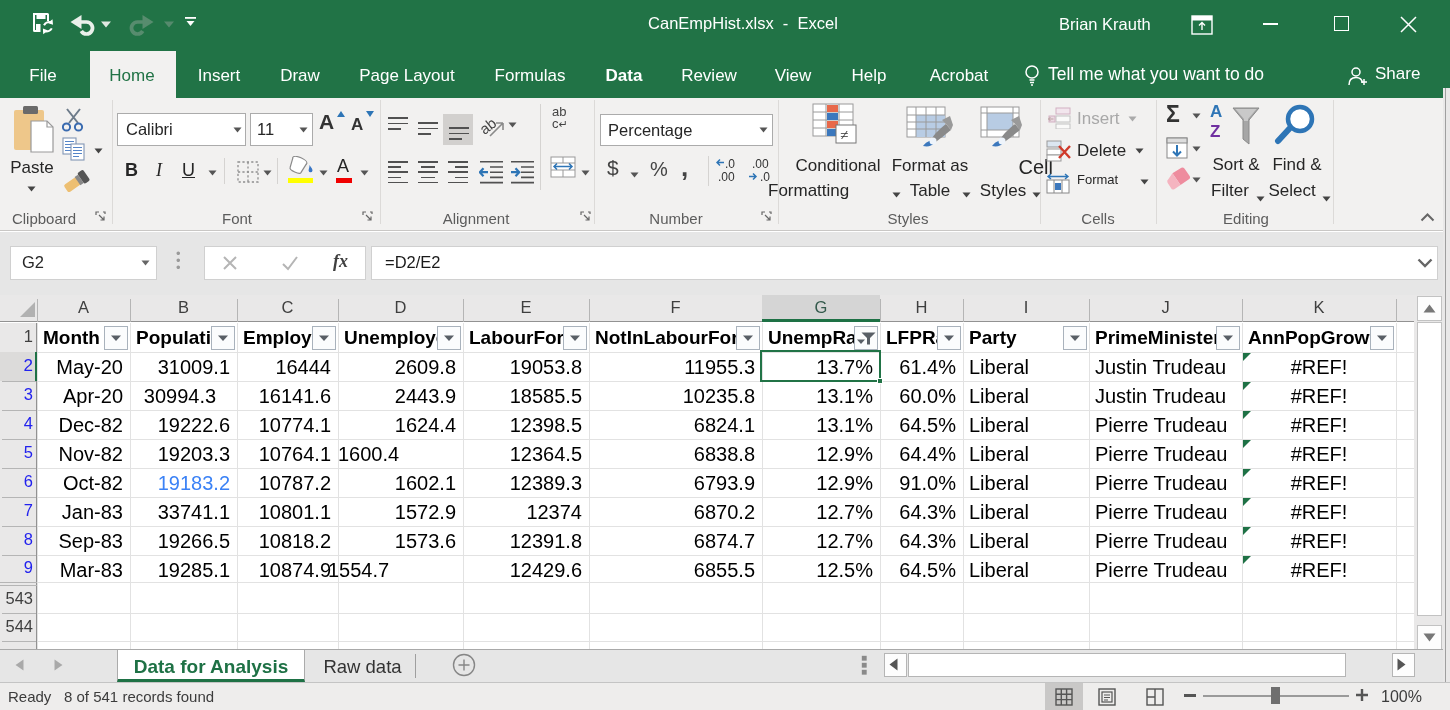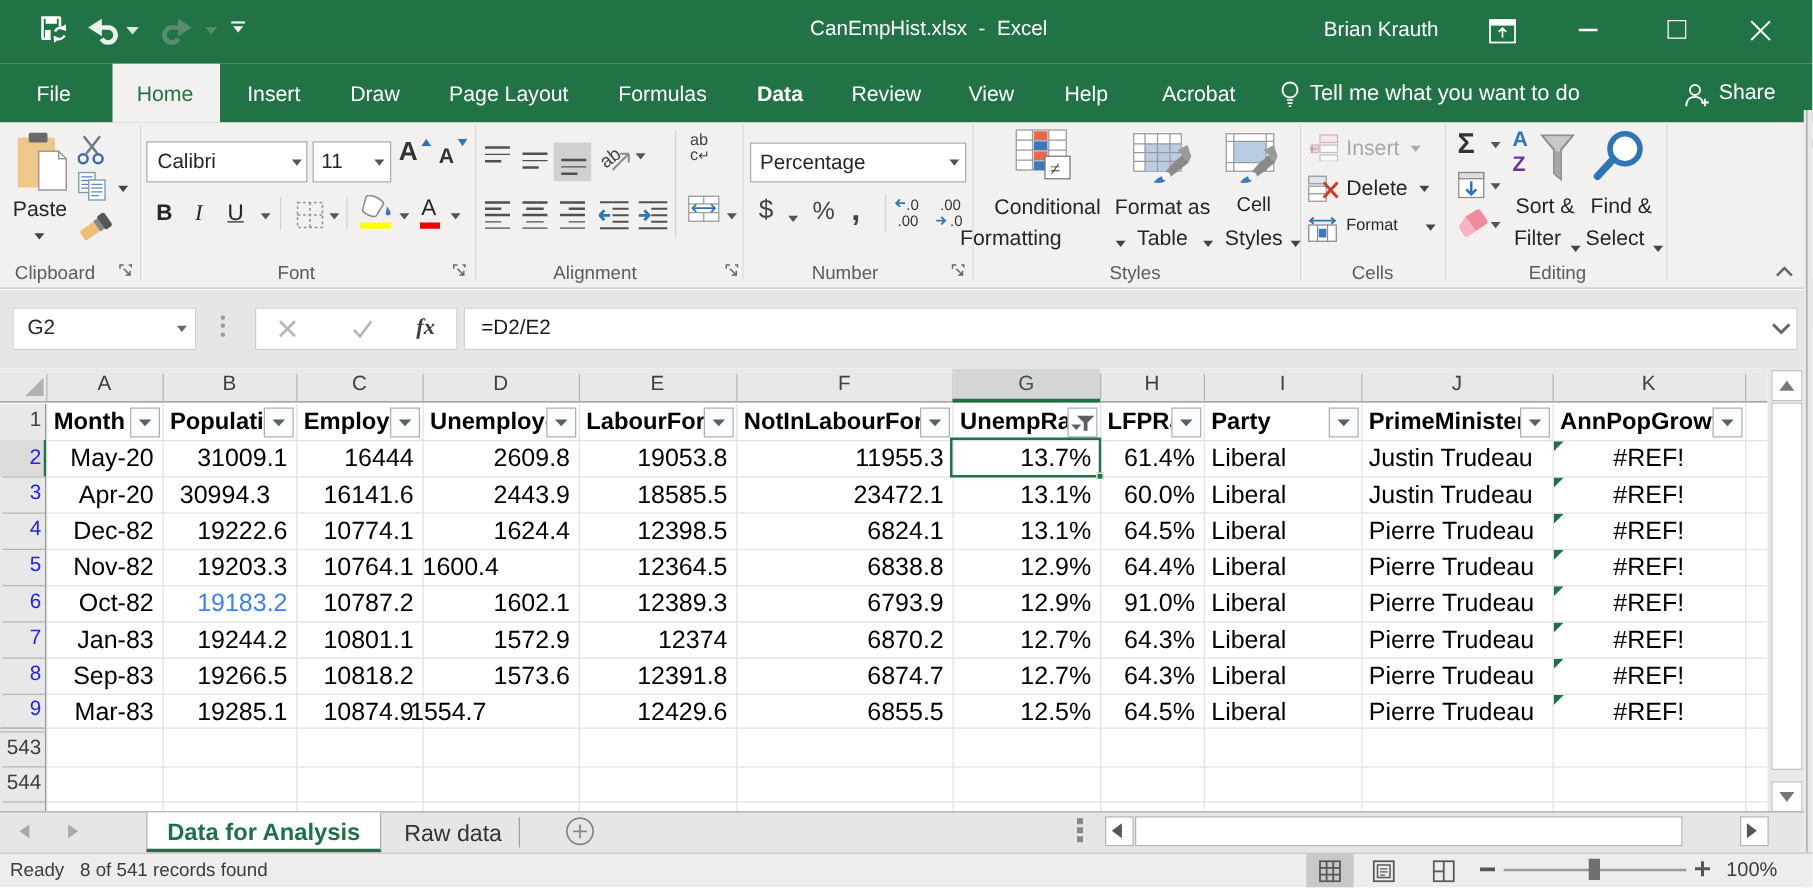--- a/index.html
+++ b/index.html
@@ -290,21 +290,21 @@
 <rect x="1" y="1" width="38" height="30" fill="#fff" stroke="#9a9a9a" stroke-width="1"></rect>
 <rect x="7" y="7" width="26" height="17" fill="#b8cce4"></rect>
 <path d="M 1 7 L 39 7 M 1 24 L 39 24 M 7 1 L 7 31 M 33 1 L 33 31" stroke="#9a9a9a" stroke-width="1"></path>
 <g>
       <path d="M 20 34 C 23 28 30 22 35 18 L 40 24 C 35 28 28 34 23 37 Z" fill="#8a8a8a"></path>
 <path d="M 35 18 L 31 14 L 39 10 L 42 19 L 40 24 Z" fill="#9a9a9a"></path>
 <path d="M 20 34 C 17 36 15 36 12 40 C 17 41 21 40 23 37 Z" fill="#3c78bd"></path>
 <circle cx="22" cy="35" r="3.5" fill="#eef4fb"></circle>
     </g>
 </svg>
-<div class="tx" style="left:953px;top:156px;width:100px;text-align:center;color:#262626;font-size:16px">Cell</div>
+<div class="tx" style="left:953px;top:156px;width:100px;text-align:right;color:#262626;font-size:20px">Cell</div>
 <div class="tx" style="left:953px;top:181px;width:100px;text-align:center;color:#262626;font-size:17px">Styles</div>
 <svg class="a" style="left:1032px;top:192px" width="9" height="6" viewBox="0 0 9 6">
     <path d="M 0.5 0.5 L 8.5 0.5 L 4.5 5.5 Z" fill="#444"></path>
   </svg>
 <div class="tx" style="left:828px;top:210px;width:160px;text-align:center;color:#5c5c5c;font-size:15px">Styles</div>
 <svg class="a" style="left:1048px;top:107px" width="24" height="22" viewBox="0 0 24 22">
 <g opacity="0.75">
 <rect x="8" y="1" width="14" height="6" fill="#f3e3ec" stroke="#c79cb4" stroke-width="1"></rect>
 <rect x="8" y="9" width="14" height="6" fill="#fdfdfd" stroke="#b3b3b3" stroke-width="1"></rect>
 <rect x="8" y="17" width="14" height="5" fill="#fdfdfd" stroke="#b3b3b3" stroke-width="1"></rect>
@@ -550,21 +550,21 @@
 <div class="tx" style="left:1095px;top:356px;color:#000;font-size:20px">Justin Trudeau</div>
 <div class="tx" style="left:1242px;top:356px;width:154px;text-align:center;color:#000;font-size:20px">#REF!</div>
 <svg class="a" style="left:1243px;top:353px" width="8" height="8" viewBox="0 0 8 8">
     <path d="M 0 0 L 8 0 L 0 8 Z" fill="#1e7145"></path>
   </svg>
 <div class="tx" style="left:37px;top:385px;width:86px;text-align:right;color:#000;font-size:20px">Apr-20</div>
 <div class="tx" style="left:130px;top:385px;width:100px;text-align:center;color:#000;font-size:20px">30994.3</div>
 <div class="tx" style="left:237px;top:385px;width:94px;text-align:right;color:#000;font-size:20px">16141.6</div>
 <div class="tx" style="left:338px;top:385px;width:118px;text-align:right;color:#000;font-size:20px">2443.9</div>
 <div class="tx" style="left:463px;top:385px;width:119px;text-align:right;color:#000;font-size:20px">18585.5</div>
-<div class="tx" style="left:589px;top:385px;width:166px;text-align:right;color:#000;font-size:20px">23472.1</div>
+<div class="tx" style="left:589px;top:385px;width:166px;text-align:right;color:#000;font-size:20px">10235.8</div>
 <div class="tx" style="left:762px;top:385px;width:111px;text-align:right;color:#000;font-size:20px">13.1%</div>
 <div class="tx" style="left:880px;top:385px;width:76px;text-align:right;color:#000;font-size:20px">60.0%</div>
 <div class="tx" style="left:969px;top:385px;color:#000;font-size:20px">Liberal</div>
 <div class="tx" style="left:1095px;top:385px;color:#000;font-size:20px">Justin Trudeau</div>
 <div class="tx" style="left:1242px;top:385px;width:154px;text-align:center;color:#000;font-size:20px">#REF!</div>
 <svg class="a" style="left:1243px;top:382px" width="8" height="8" viewBox="0 0 8 8">
     <path d="M 0 0 L 8 0 L 0 8 Z" fill="#1e7145"></path>
   </svg>
 <div class="tx" style="left:37px;top:414px;width:86px;text-align:right;color:#000;font-size:20px">Dec-82</div>
 <div class="tx" style="left:130px;top:414px;width:100px;text-align:right;color:#000;font-size:20px">19222.6</div>
@@ -602,21 +602,21 @@
 <div class="tx" style="left:589px;top:472px;width:166px;text-align:right;color:#000;font-size:20px">6793.9</div>
 <div class="tx" style="left:762px;top:472px;width:111px;text-align:right;color:#000;font-size:20px">12.9%</div>
 <div class="tx" style="left:880px;top:472px;width:76px;text-align:right;color:#000;font-size:20px">91.0%</div>
 <div class="tx" style="left:969px;top:472px;color:#000;font-size:20px">Liberal</div>
 <div class="tx" style="left:1095px;top:472px;color:#000;font-size:20px">Pierre Trudeau</div>
 <div class="tx" style="left:1242px;top:472px;width:154px;text-align:center;color:#000;font-size:20px">#REF!</div>
 <svg class="a" style="left:1243px;top:469px" width="8" height="8" viewBox="0 0 8 8">
     <path d="M 0 0 L 8 0 L 0 8 Z" fill="#1e7145"></path>
   </svg>
 <div class="tx" style="left:37px;top:501px;width:86px;text-align:right;color:#000;font-size:20px">Jan-83</div>
-<div class="tx" style="left:130px;top:501px;width:100px;text-align:right;color:#000;font-size:20px">19244.2</div>
+<div class="tx" style="left:130px;top:501px;width:100px;text-align:right;color:#000;font-size:20px">33741.1</div>
 <div class="tx" style="left:237px;top:501px;width:94px;text-align:right;color:#000;font-size:20px">10801.1</div>
 <div class="tx" style="left:338px;top:501px;width:118px;text-align:right;color:#000;font-size:20px">1572.9</div>
 <div class="tx" style="left:463px;top:501px;width:119px;text-align:right;color:#000;font-size:20px">12374</div>
 <div class="tx" style="left:589px;top:501px;width:166px;text-align:right;color:#000;font-size:20px">6870.2</div>
 <div class="tx" style="left:762px;top:501px;width:111px;text-align:right;color:#000;font-size:20px">12.7%</div>
 <div class="tx" style="left:880px;top:501px;width:76px;text-align:right;color:#000;font-size:20px">64.3%</div>
 <div class="tx" style="left:969px;top:501px;color:#000;font-size:20px">Liberal</div>
 <div class="tx" style="left:1095px;top:501px;color:#000;font-size:20px">Pierre Trudeau</div>
 <div class="tx" style="left:1242px;top:501px;width:154px;text-align:center;color:#000;font-size:20px">#REF!</div>
 <svg class="a" style="left:1243px;top:498px" width="8" height="8" viewBox="0 0 8 8">

